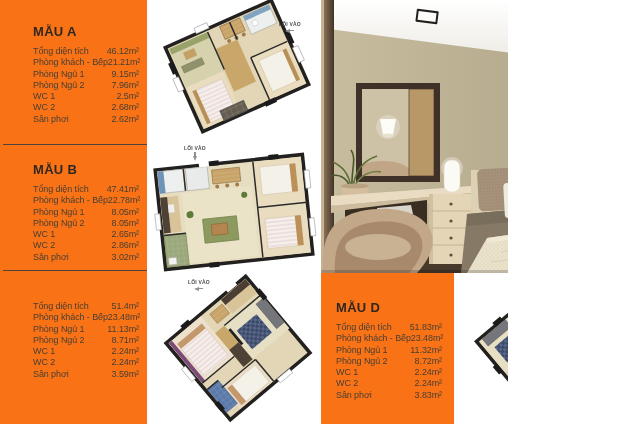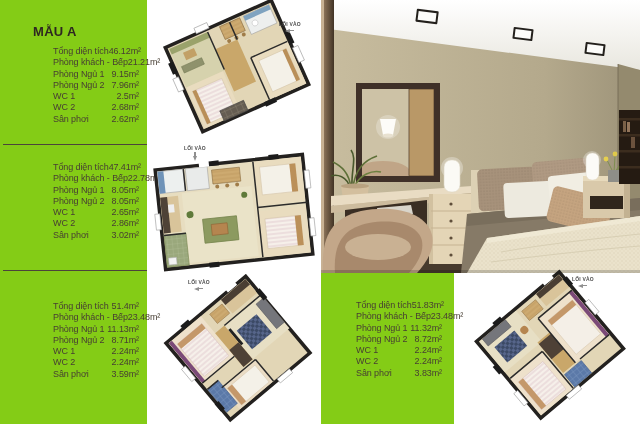--- a/index.html
+++ b/index.html
@@ -1,23 +1,23 @@
 <!DOCTYPE html>
 <html><head>
 <meta charset="utf-8">
 <style>
   html,body{margin:0;padding:0;}
-  .page{position:relative;width:640px;height:424px;background:#84cc16;overflow:hidden;
+  .page{position:relative;width:508px;height:424px;background:#f97316;overflow:hidden;
         font-family:"Liberation Sans","DejaVu Sans",sans-serif;}
   .bg-white{position:absolute;background:#ffffff;}
   .divider{position:absolute;left:3px;width:144px;height:1.4px;background:#4c443b;}
   .spec-panel{position:absolute;width:106px;}
   .spec-title{margin:0 0 7px 0;font-size:13px;font-weight:800;color:#2e2721;letter-spacing:.3px;}
   .spec-row{display:flex;justify-content:space-between;font-size:9px;line-height:11.25px;
-            color:#473e33;letter-spacing:-.1px;margin-left:20px;}
+            color:#473e33;letter-spacing:-.1px;}
   .spec-row .lbl,.spec-row .val{white-space:nowrap;}
   .plan{position:absolute;}
   .photo-wrap{position:absolute;left:321px;top:0;width:319px;height:273px;overflow:hidden;}
   .photo-wrap svg{display:block;}
   .entrance{position:absolute;display:flex;flex-direction:column;align-items:center;
             font-size:5px;font-weight:bold;color:#4c4c4c;letter-spacing:.2px;}
   .arr-row{display:flex;align-items:center;margin-top:1.5px;}
   .arr-tri-left{width:0;height:0;border-top:2.5px solid transparent;border-bottom:2.5px solid transparent;
                 border-right:5px solid #8f8f8f;}
   .arr-tail{width:4px;height:1.8px;background:#8f8f8f;}
@@ -265,20 +265,21 @@
       </div>
     <div class="spec-row">
         <span class="lbl">Sân phơi</span>
         <span class="val">2.62m²</span>
       </div>
   </section>
 
   <div class="divider" style="top:144px;"></div>
 
   <section class="spec-panel" style="left:33px;top:162px;">
+    <h2 class="spec-title">MẪU B</h2>
     <div class="spec-row">
         <span class="lbl">Tổng diện tích</span>
         <span class="val">47.41m²</span>
       </div>
     <div class="spec-row">
         <span class="lbl">Phòng khách - Bếp</span>
         <span class="val">22.78m²</span>
       </div>
     <div class="spec-row">
         <span class="lbl">Phòng Ngủ 1</span>
@@ -329,20 +330,21 @@
         <span class="lbl">WC 2</span>
         <span class="val">2.24m²</span>
       </div>
     <div class="spec-row">
         <span class="lbl">Sân phơi</span>
         <span class="val">3.59m²</span>
       </div>
   </section>
 
   <section class="spec-panel" style="left:336px;top:300px;">
+    <h2 class="spec-title">MẪU D</h2>
     <div class="spec-row">
         <span class="lbl">Tổng diện tích</span>
         <span class="val">51.83m²</span>
       </div>
     <div class="spec-row">
         <span class="lbl">Phòng khách - Bếp</span>
         <span class="val">23.48m²</span>
       </div>
     <div class="spec-row">
         <span class="lbl">Phòng Ngủ 1</span>

